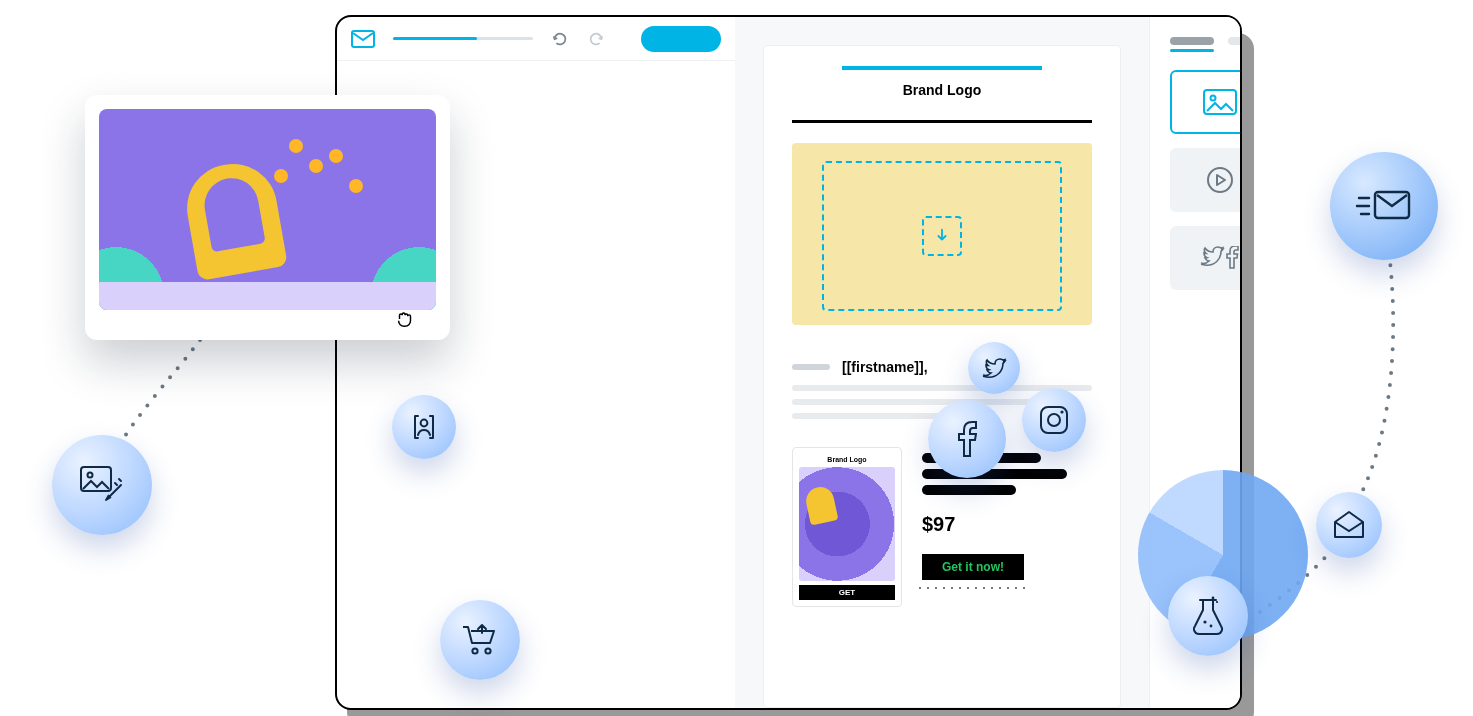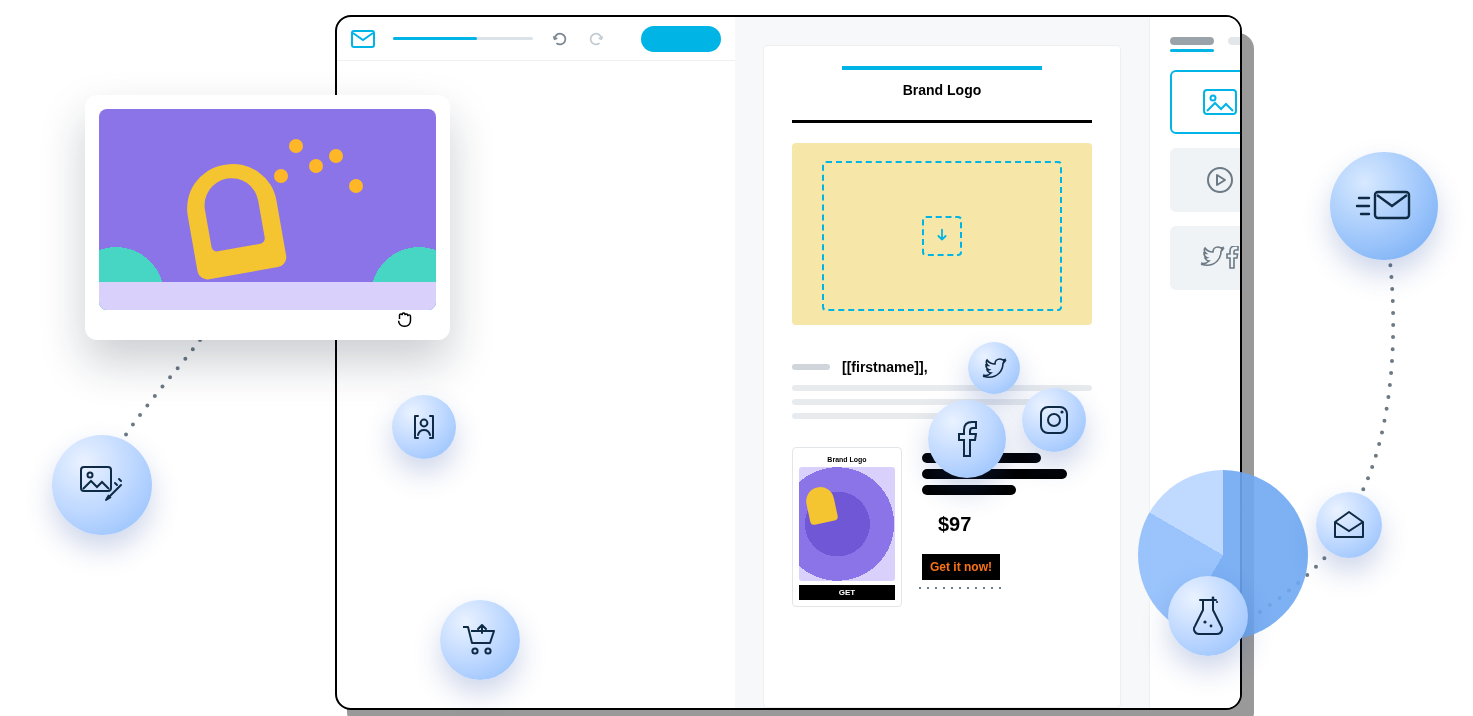--- a/index.html
+++ b/index.html
@@ -72,22 +72,22 @@
 
   .product-row { display:flex; gap:20px; margin-top:28px; }
   .product-thumb { width:110px; height:160px; background:#fff; border:1px solid #e3e6e8; border-radius:4px; padding:6px; display:flex; flex-direction:column; }
   .pt-brand { font-size:7px; font-weight:700; text-align:center; color:#000; margin:2px 0 4px 0;}
   .pt-illus { flex:1; background: radial-gradient(circle at 40% 50%, #6f57d6 0 40%, #8b74e8 40% 70%, #d9d1fb 70% 100%); border-radius:3px; position:relative; overflow:hidden;}
   .pt-illus::after{content:"";position:absolute;left:8px;top:20px;width:28px;height:36px;background:#f5c431;border-radius:14px 14px 4px 4px;transform:rotate(-12deg);}
   .pt-cta { background:#000; color:#fff; font-size:8px; font-weight:700; text-align:center; padding:3px 0; margin-top:4px;}
   .product-meta { flex:1; }
   .black-bar { height:10px; background:#000; border-radius:5px; margin:6px 0; }
   .black-bar.w1{width:70%;}.black-bar.w2{width:85%;}.black-bar.w3{width:55%;}
-  .price { font-weight:800; font-size:20px; margin:18px 16px; }
-  .cta-btn { background:#000; color:#f97316; font-size:12px; font-weight:700; padding:6px 8px; display:inline-block; position:relative;}
+  .price { font-weight:800; font-size:20px; margin:18px 0; }
+  .cta-btn { background:#000; color:#22c55e; font-size:12px; font-weight:700; padding:6px 20px; display:inline-block; position:relative;}
   .cta-dots { position:absolute; left:-6px; right:-6px; bottom:-10px; height:4px; background-image: radial-gradient(circle,#6c7a85 1.5px, transparent 1.5px); background-size:8px 4px; }
 
   
   .side-tabs { display:flex; align-items:flex-end; gap:14px; margin-bottom:4px;}
   .tab-pill { height:8px; border-radius:4px; background:#cfd5da; }
   .tab-pill.a{width:44px;background:#9aa3aa;}
   .tab-pill.b{width:70px;background:#e3e7ea;}
   .tab-underline{width:44px;height:3px;background:#00b4e6;border-radius:2px;margin-bottom:18px;}
 
   .block-grid { display:grid; grid-template-columns: repeat(3, 1fr); gap:14px; }

